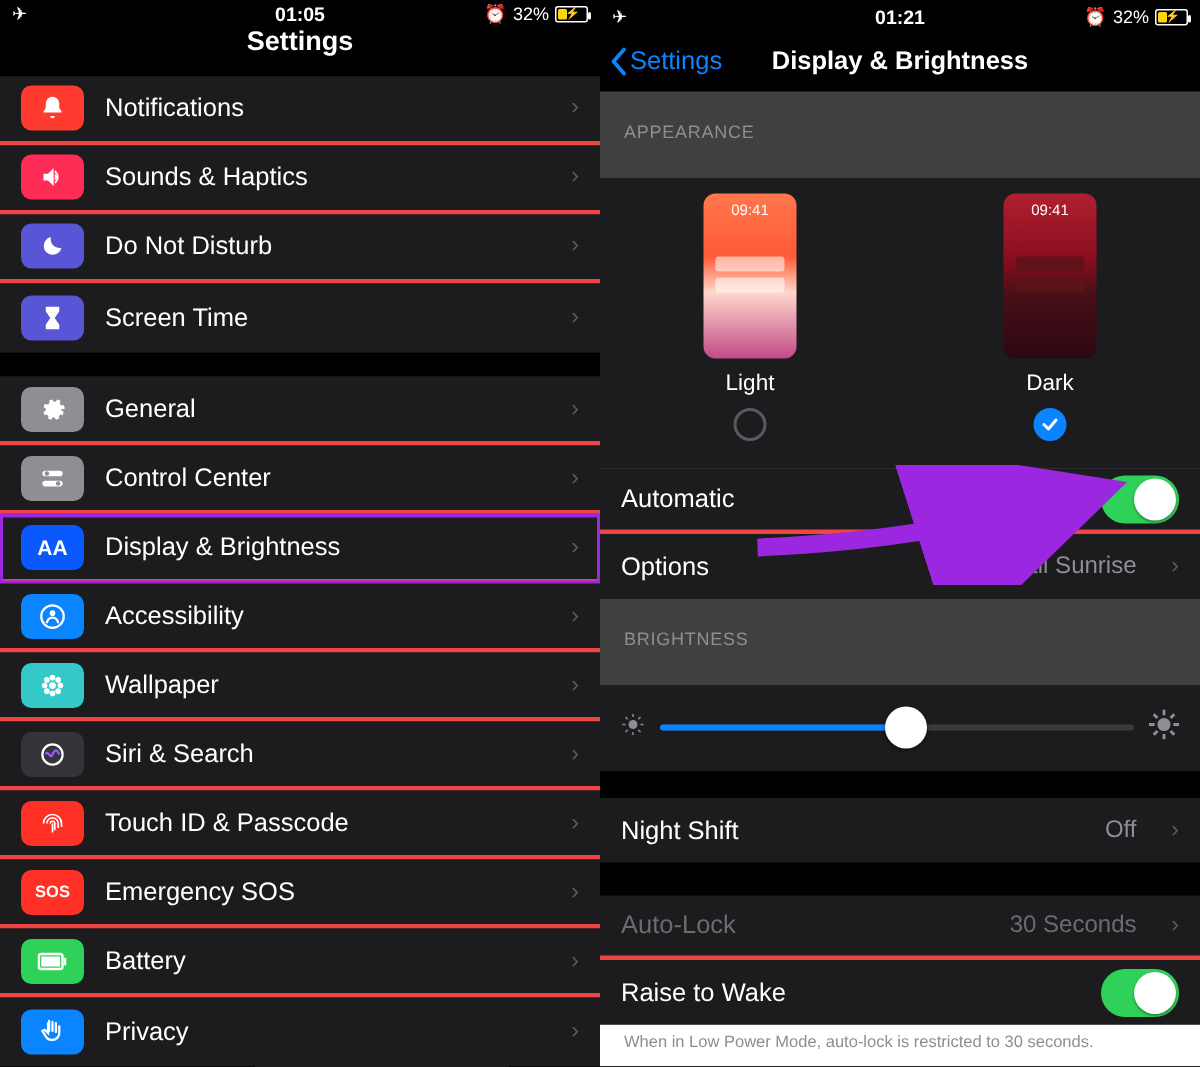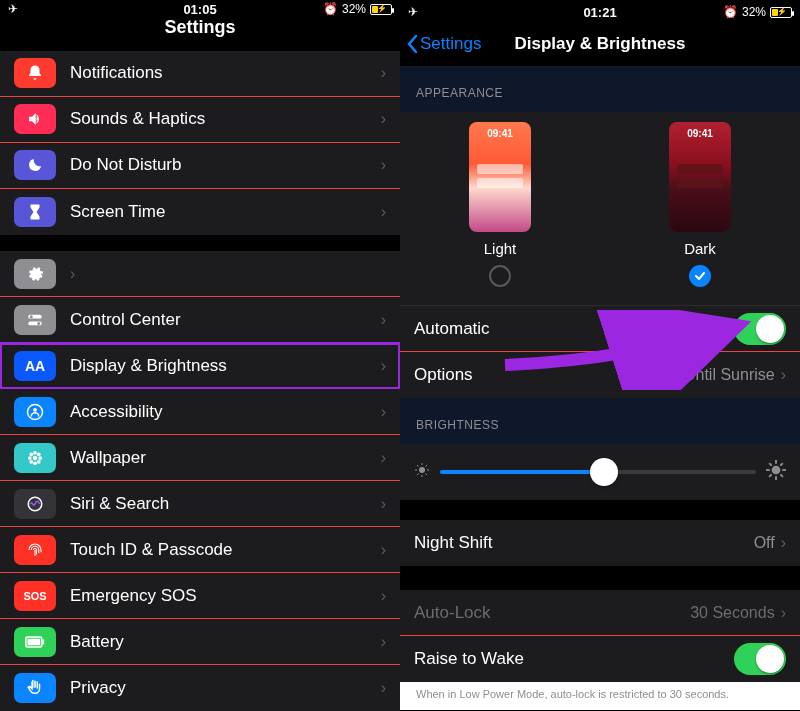--- a/index.html
+++ b/index.html
@@ -60,58 +60,58 @@
   .nav-back svg { margin-right:2px; }
 
   
   .list { background:#1c1c1e; }
   .sep-big { height:20px; background:#000; }
   .row {
     display:flex; align-items:center;
     padding: 0 14px;
     height:46px;
     background:#1c1c1e;
-    border-bottom:1px solid #ef4444;
+    border-bottom:3px solid #ef4444;
     position:relative;
   }
   .row.last { border-bottom:none; }
   .row .icon-box {
     width:42px; height:30px; border-radius:7px;
     display:flex; align-items:center; justify-content:center;
     margin-right:14px;
     flex-shrink:0;
   }
   .row .label { font-size:17px; flex:1; }
-  .row .detail { color:#8e8e93; font-size:16px; margin-right:6px; }
+  .row .detail { color:#8e8e93; font-size:16px; margin-right:23px; }
   .chev { color:#5a5a5e; }
   .highlight { outline:3px solid #9b27e0; outline-offset:-2px; }
 
   .section-header {
     font-size:12px; color:#8e8e93; letter-spacing:0.5px;
-    padding: 20px 16px 12px 16px; text-transform:uppercase;
-    background:#0f172a;
+    padding: 20px 16px 24px 16px; text-transform:uppercase;
+    background:#404040;
   }
   .section-footer {
     font-size:11px; color:#8e8e93;
     padding: 6px 16px 10px 16px;
     background:#ffffff;
   }
   .row.disabled .label, .row.disabled .detail { color:#6c6c70; }
 
   
   .appearance-wrap {
     display:flex; justify-content:space-around; padding: 10px 0 18px 0; background:#1c1c1e; border-bottom:1px solid #2c2c2e;
   }
   .appearance-opt { display:flex; flex-direction:column; align-items:center; gap:8px; }
   .phone-card {
     width:62px; height:110px; border-radius:8px; overflow:hidden; position:relative;
   }
   .phone-card.light { background:linear-gradient(180deg,#ff784d 0%, #ff5a36 38%, #ffd8cc 60%, #c24a88 100%); }
   .phone-card.dark  { background:linear-gradient(180deg,#b02030 0%, #8a0e1e 40%, #4b0f18 60%, #2a0812 100%); }
-  .phone-time { position:absolute; top:6px; left:0; right:0; text-align:center; font-size:10px; font-weight:700; color:#fff; }
+  .phone-time { position:absolute; top:6px; left:0; right:0; text-align:center; font-size:10px; font-weight:400; color:#fff; }
   .phone-bars { position:absolute; top:42px; left:8px; right:8px; display:flex; flex-direction:column; gap:4px;}
   .phone-bar { height:10px; border-radius:2px; }
   .phone-card.light .phone-bar { background:rgba(255,255,255,0.55); }
   .phone-card.dark .phone-bar { background:rgba(90,20,25,0.8); }
   .radio {
     width:22px; height:22px; border-radius:50%; border:2px solid #5a5a5e;
     display:flex;align-items:center;justify-content:center;
   }
   .radio.checked { background:#0a84ff; border-color:#0a84ff; }
 
@@ -216,20 +216,21 @@
       </div>
     </div>
   <div style="height:30px;background:#000"></div>
   <div class="list" id="left-group2">
       <div class="row">
         <div class="icon-box" style="background:#8e8e93">
           <svg width="18" height="18" viewBox="0 0 24 24" fill="#fff">
             <path d="M12 8a4 4 0 100 8 4 4 0 000-8zm9 4l2-1-1-3-2 .5a9 9 0 00-1.5-1.5L19 4l-3-1-1 2a9 9 0 00-2 0l-1-2-3 1 .5 2a9 9 0 00-1.5 1.5L5 7 4 10l2 1a9 9 0 000 2l-2 1 1 3 2-.5a9 9 0 001.5 1.5L8 20l3 1 1-2a9 9 0 002 0l1 2 3-1-.5-2a9 9 0 001.5-1.5l2 .5 1-3-2-1a9 9 0 000-2z"></path>
           </svg>
         </div>
+        <div class="label">General</div>
         <span class="chev">›</span>
       </div>
       <div class="row">
         <div class="icon-box" style="background:#8e8e93">
           <svg width="18" height="18" viewBox="0 0 24 24" fill="#fff">
             <rect x="3" y="5" width="18" height="5" rx="2.5" fill="#fff"></rect>
             <circle cx="7" cy="7.5" r="2" fill="#8e8e93"></circle>
             <rect x="3" y="14" width="18" height="5" rx="2.5" fill="#fff"></rect>
             <circle cx="17" cy="16.5" r="2" fill="#8e8e93"></circle>
           </svg>

